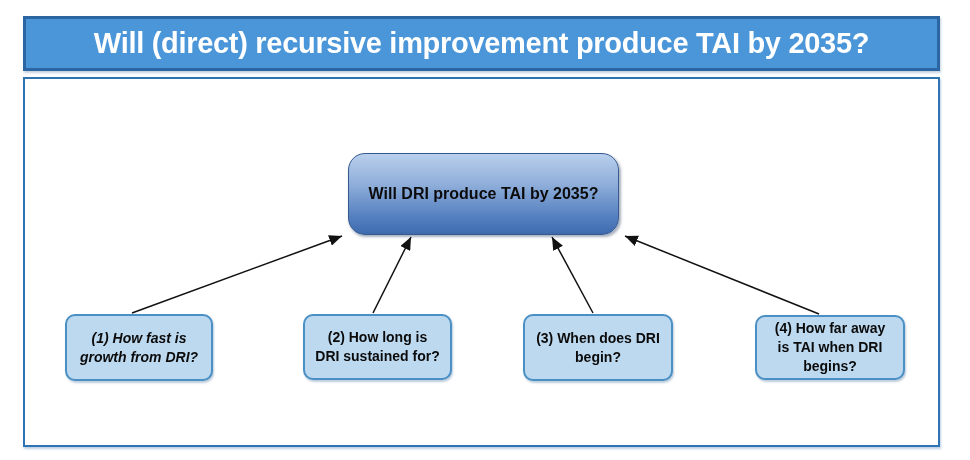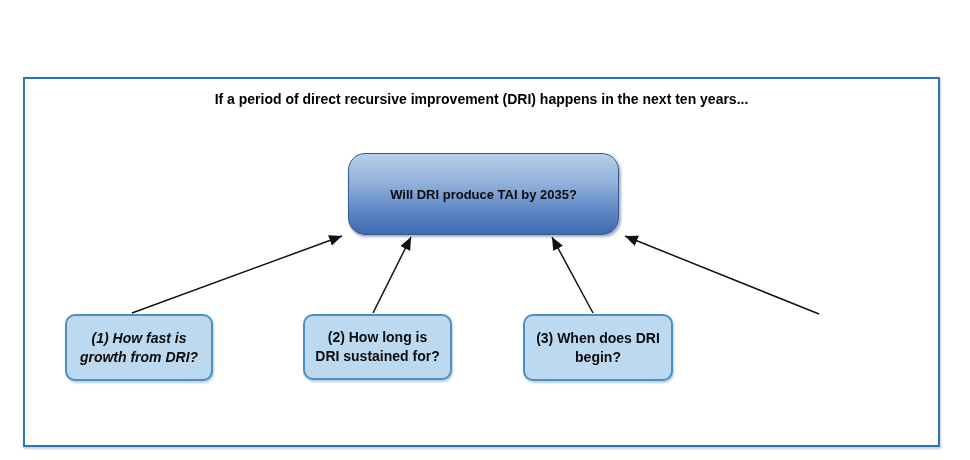--- a/index.html
+++ b/index.html
@@ -56,21 +56,21 @@
   .central-node {
     position: absolute; left: 348px; top: 153px;
     width: 271px; height: 82px;
     border-radius: 17px;
     background: linear-gradient(180deg, #B9CFEC 0%, #8FAEDA 38%, #5580C0 78%, #3E6BAE 100%);
     border: 1px solid #36598F;
     box-shadow: 1.5px 2px 2.5px rgba(60,80,110,0.45);
     display: flex; align-items: center; justify-content: center;
   }
   .central-node .node-label {
-    font-size: 13px;
+    font-size: 16px;
     font-weight: bold;
     color: #0b0b0b;
     white-space: pre;
     text-align: left;
   }
 
   
   .child-node {
     position: absolute;
     background: #BDD9F0;
@@ -101,24 +101,26 @@
   .arrow-layer line {
     stroke: #111111;
     stroke-width: 1.5;
   }
 </style>
 </head>
 <body>
 
 <div class="canvas">
 
+  <div class="title-banner">
+    <h1>Will (direct) recursive improvement produce TAI by 2035?</h1>
+  </div>
 
   <div class="diagram-frame"></div>
 
-  <div class="subtitle">If a period of direct recursive improvement (DRI) happens in the next ten years...</div>
 
   <svg class="arrow-layer" width="970" height="460" viewBox="0 0 970 460" xmlns="http://www.w3.org/2000/svg">
     <defs>
       <marker id="arrowhead" viewBox="0 0 14 12" refX="14" refY="6" markerWidth="13" markerHeight="11" markerUnits="userSpaceOnUse" orient="auto">
         <path d="M0,0 L14,6 L0,12 Z" fill="#111111"></path>
       </marker>
     </defs>
     <line x1="132" y1="313" x2="342" y2="236" marker-end="url(#arrowhead)"></line>
     <line x1="373" y1="313" x2="411" y2="237" marker-end="url(#arrowhead)"></line>
     <line x1="593" y1="313" x2="552" y2="237" marker-end="url(#arrowhead)"></line>
@@ -134,14 +136,19 @@
 growth from DRI?</span>
   </div>
   <div class="child-node child-node-2">
     <span class="node-label">(2) How long is
 DRI sustained for?</span>
   </div>
   <div class="child-node child-node-3">
     <span class="node-label">(3) When does DRI
 begin?</span>
   </div>
+  <div class="child-node child-node-4">
+    <span class="node-label">(4) How far away
+is TAI when DRI
+begins?</span>
+  </div>
 
 </div>
 
 </body></html>

